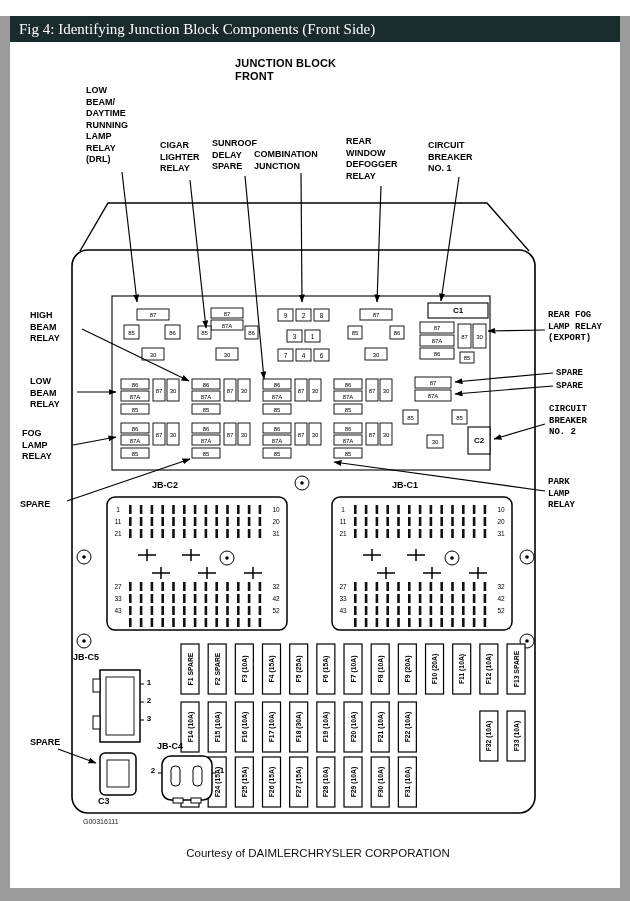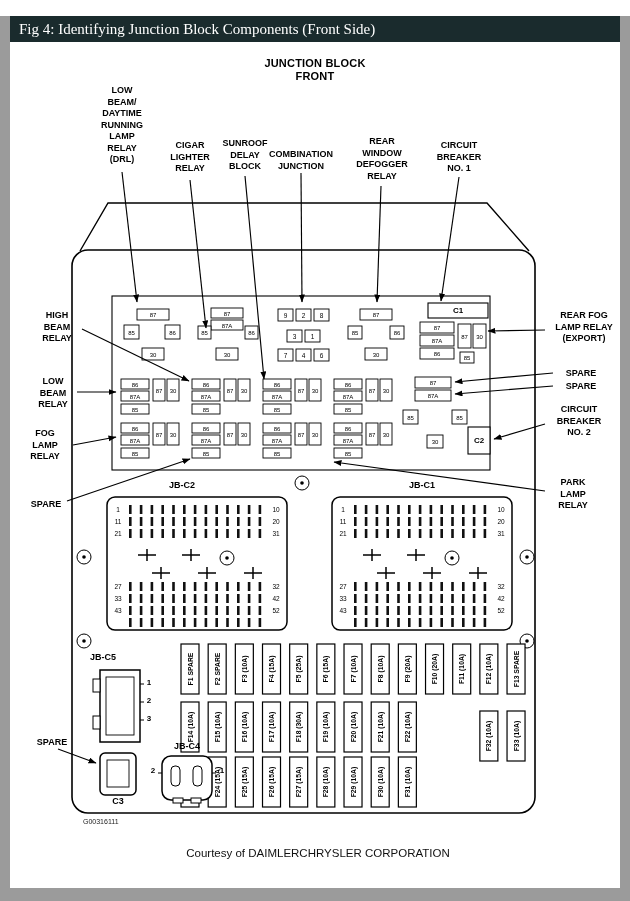--- a/index.html
+++ b/index.html
@@ -16,23 +16,23 @@
   #header {
     position:absolute; left:10px; top:16px; width:610px; height:26px;
     background:var(--header-bg,#1a2b2d); color:#fff;
     font-family:"Liberation Serif", serif; font-size:15px; line-height:26px;
     padding-left:9px; white-space:nowrap; overflow:hidden;
   }
   #diagram-svg { position:absolute; left:0; top:0; }
   #diagram-svg text { font-family:"Liberation Sans", sans-serif; }
   .lbl {
     position:absolute; font-weight:bold; font-size:9px; line-height:11.5px;
-    white-space:pre-line; text-align:center;
+    white-space:pre-line; text-align:left;
   }
-  .lbl.left { text-align:center; }
+  .lbl.left { text-align:left;font-family:Liberation Mono, monospace; }
   .lbl.title { font-size:11px; line-height:13px; letter-spacing:0.2px; }
   .pin-num { position:absolute; width:12px; text-align:center; font-size:8px; font-weight:bold; }
   #g-number { position:absolute; font-size:7px; color:#222; }
   #footer { position:absolute; left:0; width:100%; top:847px; text-align:center; font-size:11.5px; color:#111;padding-left:6px; }
 </style>
 </head>
 <body>
 
 <div id="stage">
   <div class="frame" id="frame-left"></div>
@@ -550,21 +550,21 @@
 DAYTIME
 RUNNING
 LAMP
 RELAY
 (DRL)</div>
   <div class="lbl" style="left:160px;top:140px;width:60px">CIGAR
 LIGHTER
 RELAY</div>
   <div class="lbl" style="left:212px;top:138px;width:66px">SUNROOF
 DELAY
-BLOCK</div>
+SPARE</div>
   <div class="lbl" style="left:254px;top:149px;width:94px">COMBINATION
 JUNCTION</div>
   <div class="lbl" style="left:346px;top:136px;width:72px">REAR
 WINDOW
 DEFOGGER
 RELAY</div>
   <div class="lbl" style="left:428px;top:140px;width:62px">CIRCUIT
 BREAKER
 NO. 1</div>
 

